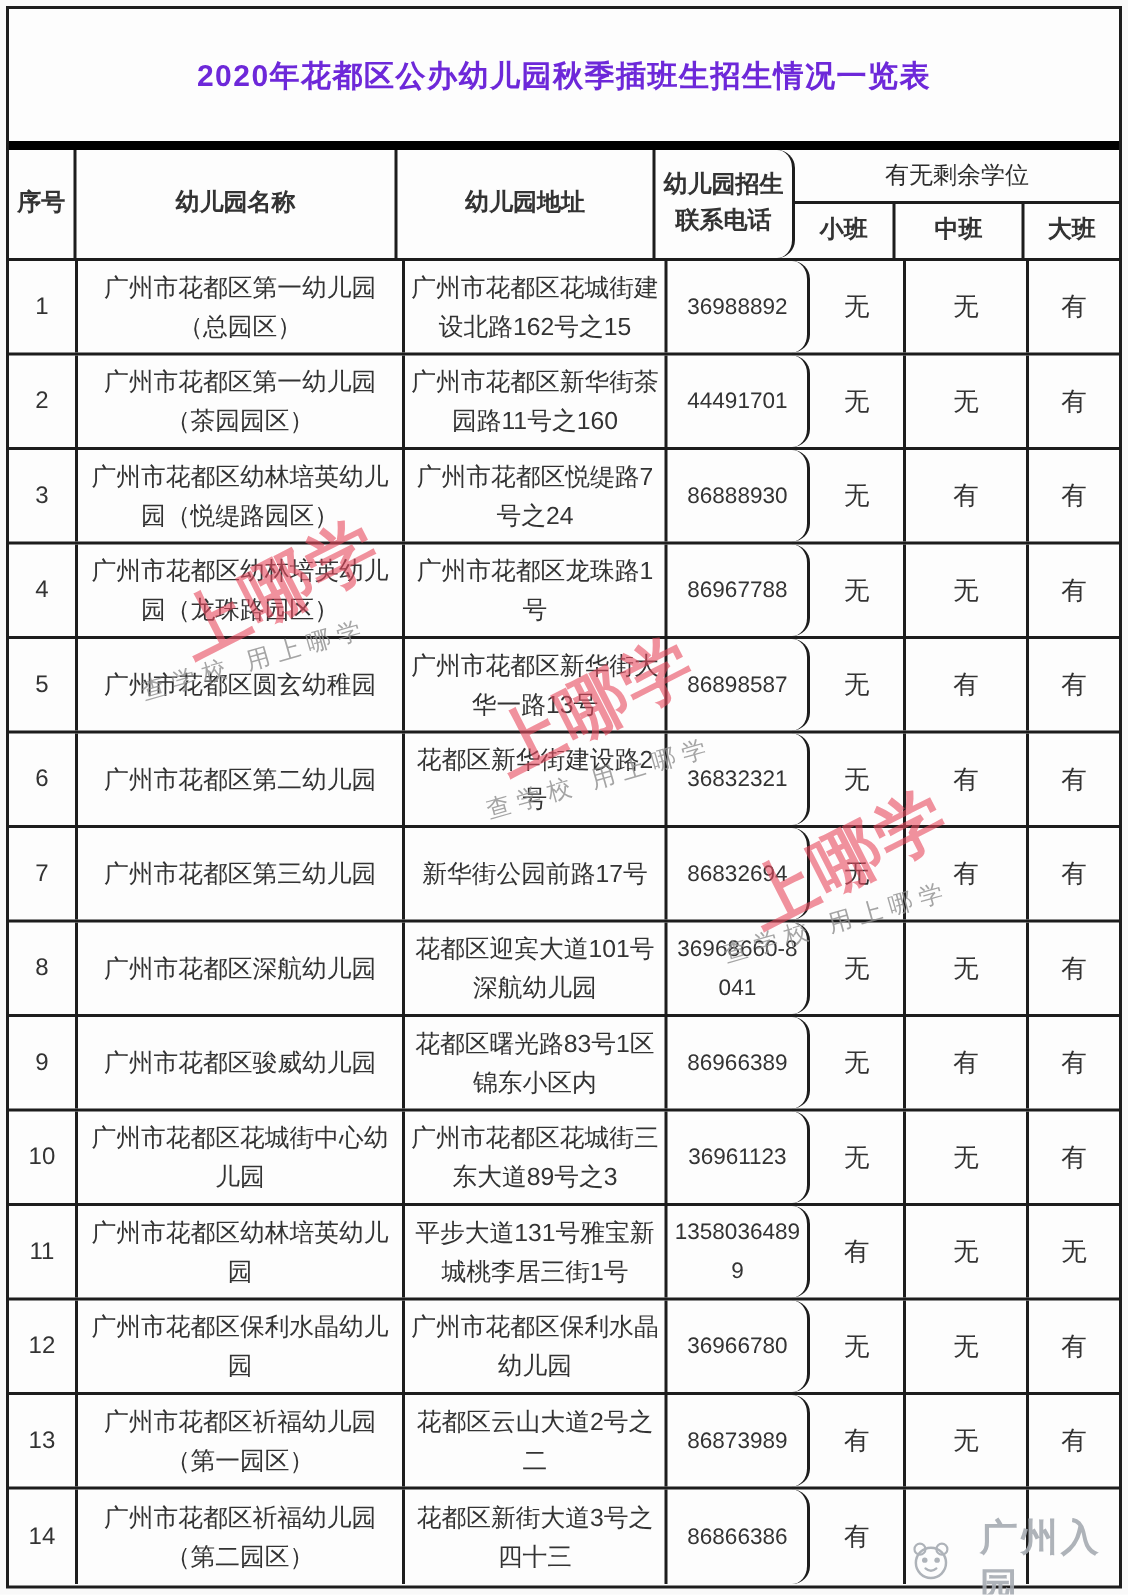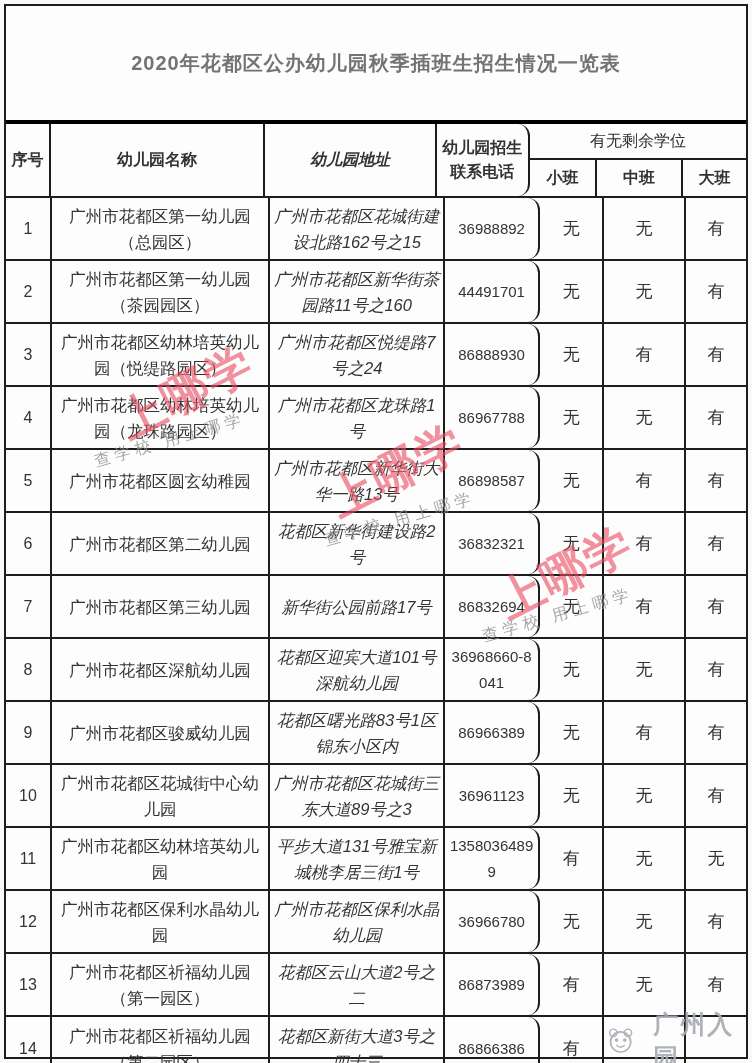--- a/index.html
+++ b/index.html
@@ -7,32 +7,32 @@
     width:752px;height:1063px;position:relative;overflow:hidden;
     background:#f9f9f9;
     font-family:"Liberation Sans", sans-serif;
     color:#2e2e2e;
   }
   .sheet{
     position:absolute;left:4px;top:4px;width:744px;height:1055px;
     border:2px solid #1d1d1d;background:#fdfdfd;box-sizing:border-box;
   }
   .title-row{
-    height:118px;border-bottom:4px solid #000000;box-sizing:border-box;
+    height:94px;border-bottom:6px solid #000000;box-sizing:border-box;
     display:flex;align-items:center;justify-content:center;
-    font-size:20px;font-weight:700;letter-spacing:1px;color:#737373;
+    font-size:20px;font-weight:700;letter-spacing:1px;color:#6d28d9;
   }
   .header{display:flex;height:74px;border-bottom:2px solid #1d1d1d;box-sizing:border-box;}
   .hc{
     box-sizing:border-box;display:flex;flex-direction:column;
     align-items:center;justify-content:center;
     font-size:16px;font-weight:600;color:#333;text-align:center;line-height:24px;
   }
   .b-r{border-right:2px solid #1d1d1d;}
-  .w-idx{width:48px;}.w-name{width:230px;}.w-addr{width:184px;font-style:italic;}.w-phone{width:100px;border-radius:12px;}
+  .w-idx{width:48px;}.w-name{width:230px;}.w-addr{width:184px;}.w-phone{width:100px;border-radius:12px;}
   .w-vac{width:216px;}
   .vac-top{height:36px;border-bottom:2px solid #1d1d1d;box-sizing:border-box;
     display:flex;align-items:center;justify-content:center;font-size:16px;font-weight:400;}
   .vac-bottom{display:flex;height:36px;}
   .w-small{width:67px;}.w-mid{width:86px;}.w-big{width:63px;}
   .vac-bottom .hc{height:100%;}
   .tbody{}
   .tr{display:flex;height:63px;border-bottom:2px solid #1d1d1d;box-sizing:border-box;}
   .tr:last-child{border-bottom:none;}
   .td{

